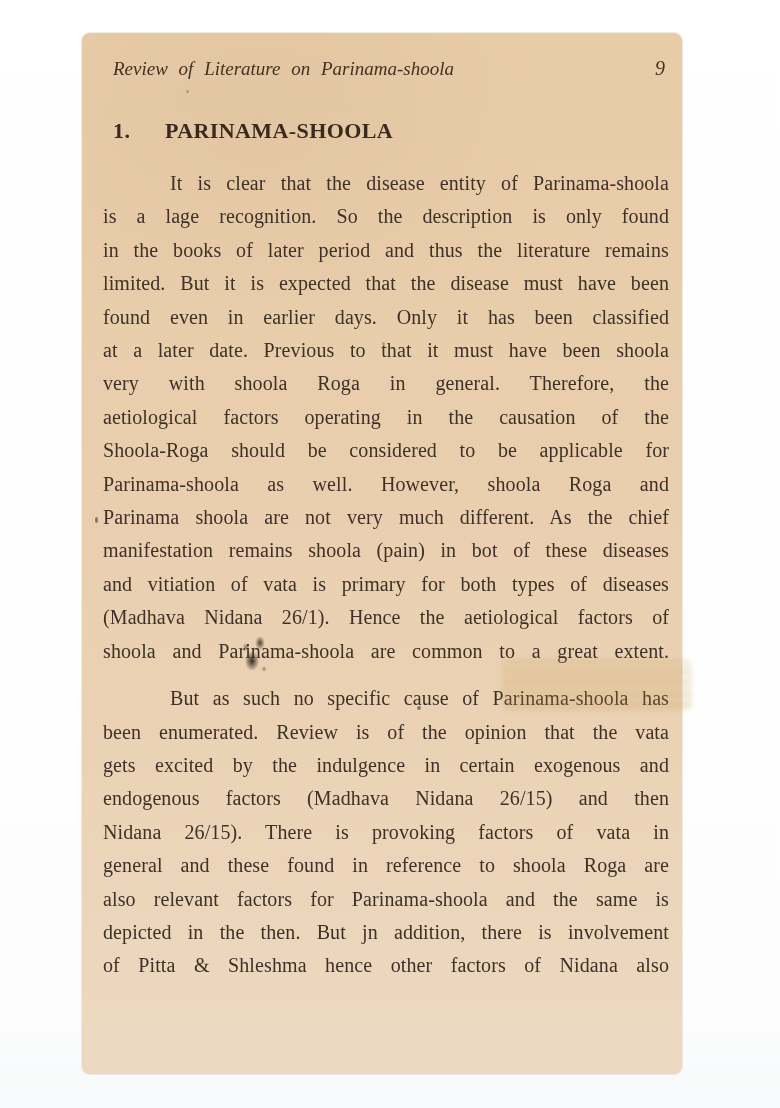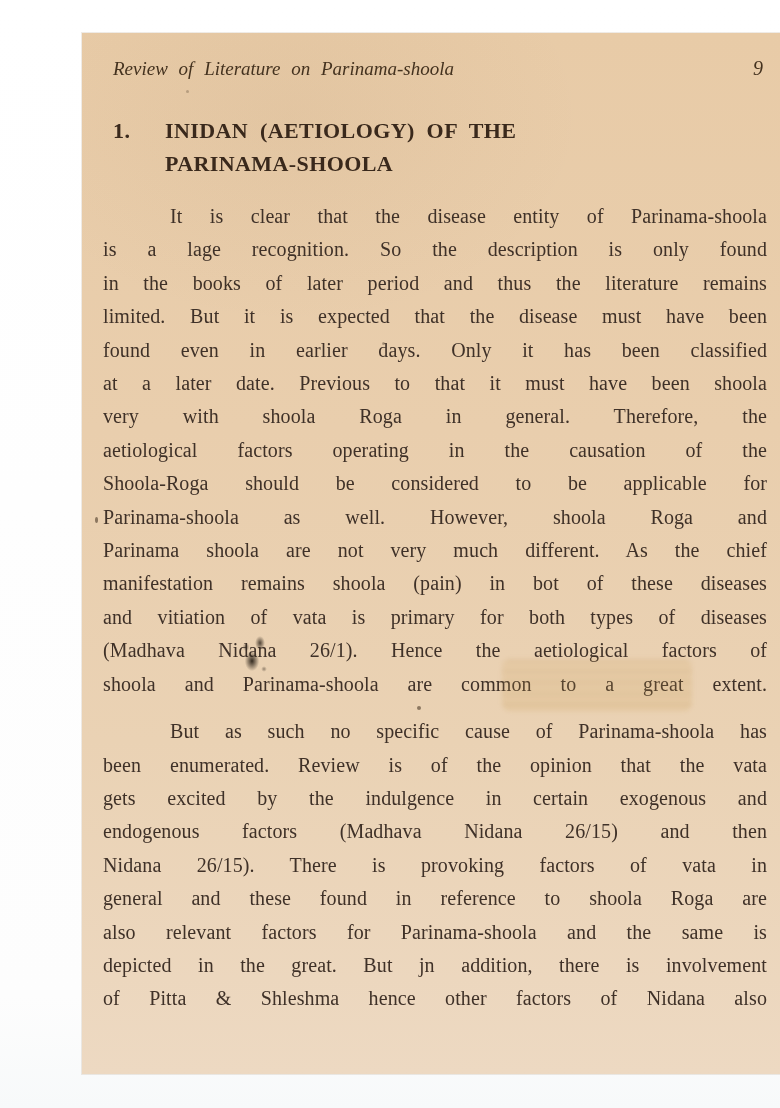--- a/index.html
+++ b/index.html
@@ -14,26 +14,26 @@
   .canvas {
     position: relative;
     width: 780px;
     height: 1108px;
     background: linear-gradient(180deg, #ffffff 0%, #fdfdfd 90%, #f7f9fa 100%);
   }
   .scan {
     position: absolute;
     left: 82px;
     top: 33px;
-    width: 698px;
+    width: 600px;
     height: 1041px;
     background:
       radial-gradient(ellipse 420px 300px at 30% 8%, rgba(120,80,40,0.05), rgba(0,0,0,0) 70%),
       linear-gradient(180deg, #e8cba7 0%, #e9cead 38%, #ead2b4 68%, #edd9c2 100%);
-    border-radius: 0;
+    border-radius: 8px;
     box-shadow: 0 0 0 1px rgba(150,120,90,0.15);
     color: #3f3128;
     box-sizing: border-box;
     padding: 23px 13px 0 21px;
   }
   .running-head {
     display: flex;
     justify-content: space-between;
     align-items: baseline;
     font-style: italic;
@@ -114,21 +114,20 @@
   <div class="scan">
 
     <div class="running-head">
       <span class="rh-title">Review of Literature on Parinama-shoola</span>
       <span class="rh-page">9</span>
     </div>
 
     <div class="heading">
       <span class="h-num">1.</span>
       <div class="h-text">
-        <div>INIDAN (AETIOLOGY) OF THE</div>
         <div>PARINAMA-SHOOLA</div>
       </div>
     </div>
 
     <div class="para para1">
         <div class="line">It is clear that the disease entity of Parinama-shoola</div>
         <div class="line">is a lage recognition. So the description is only found</div>
         <div class="line">in the books of later period and thus the literature remains</div>
         <div class="line">limited. But it is expected that the disease must have been</div>
         <div class="line">found even in earlier days. Only it has been classified</div>
@@ -145,21 +144,21 @@
       </div>
 
     <div class="para para2">
         <div class="line">But as such no specific cause of Parinama-shoola has</div>
         <div class="line">been enumerated. Review is of the opinion that the vata</div>
         <div class="line">gets excited by the indulgence in certain exogenous and</div>
         <div class="line">endogenous factors (Madhava Nidana 26/15) and then</div>
         <div class="line">Nidana 26/15). There is provoking factors of vata in</div>
         <div class="line">general and these found in reference to shoola Roga are</div>
         <div class="line">also relevant factors for Parinama-shoola and the same is</div>
-        <div class="line">depicted in the great. But jn addition, there is involvement</div>
+        <div class="line">depicted in the then. But jn addition, there is involvement</div>
         <div class="line">of Pitta &amp; Shleshma hence other factors of Nidana also</div>
       </div>
 
     <div class="ink-blot"></div>
     <div class="ghost"></div>
     <div class="speck s1"></div>
     <div class="speck s2"></div>
     <div class="speck s3"></div>
     <div class="speck s4"></div>
   </div>

